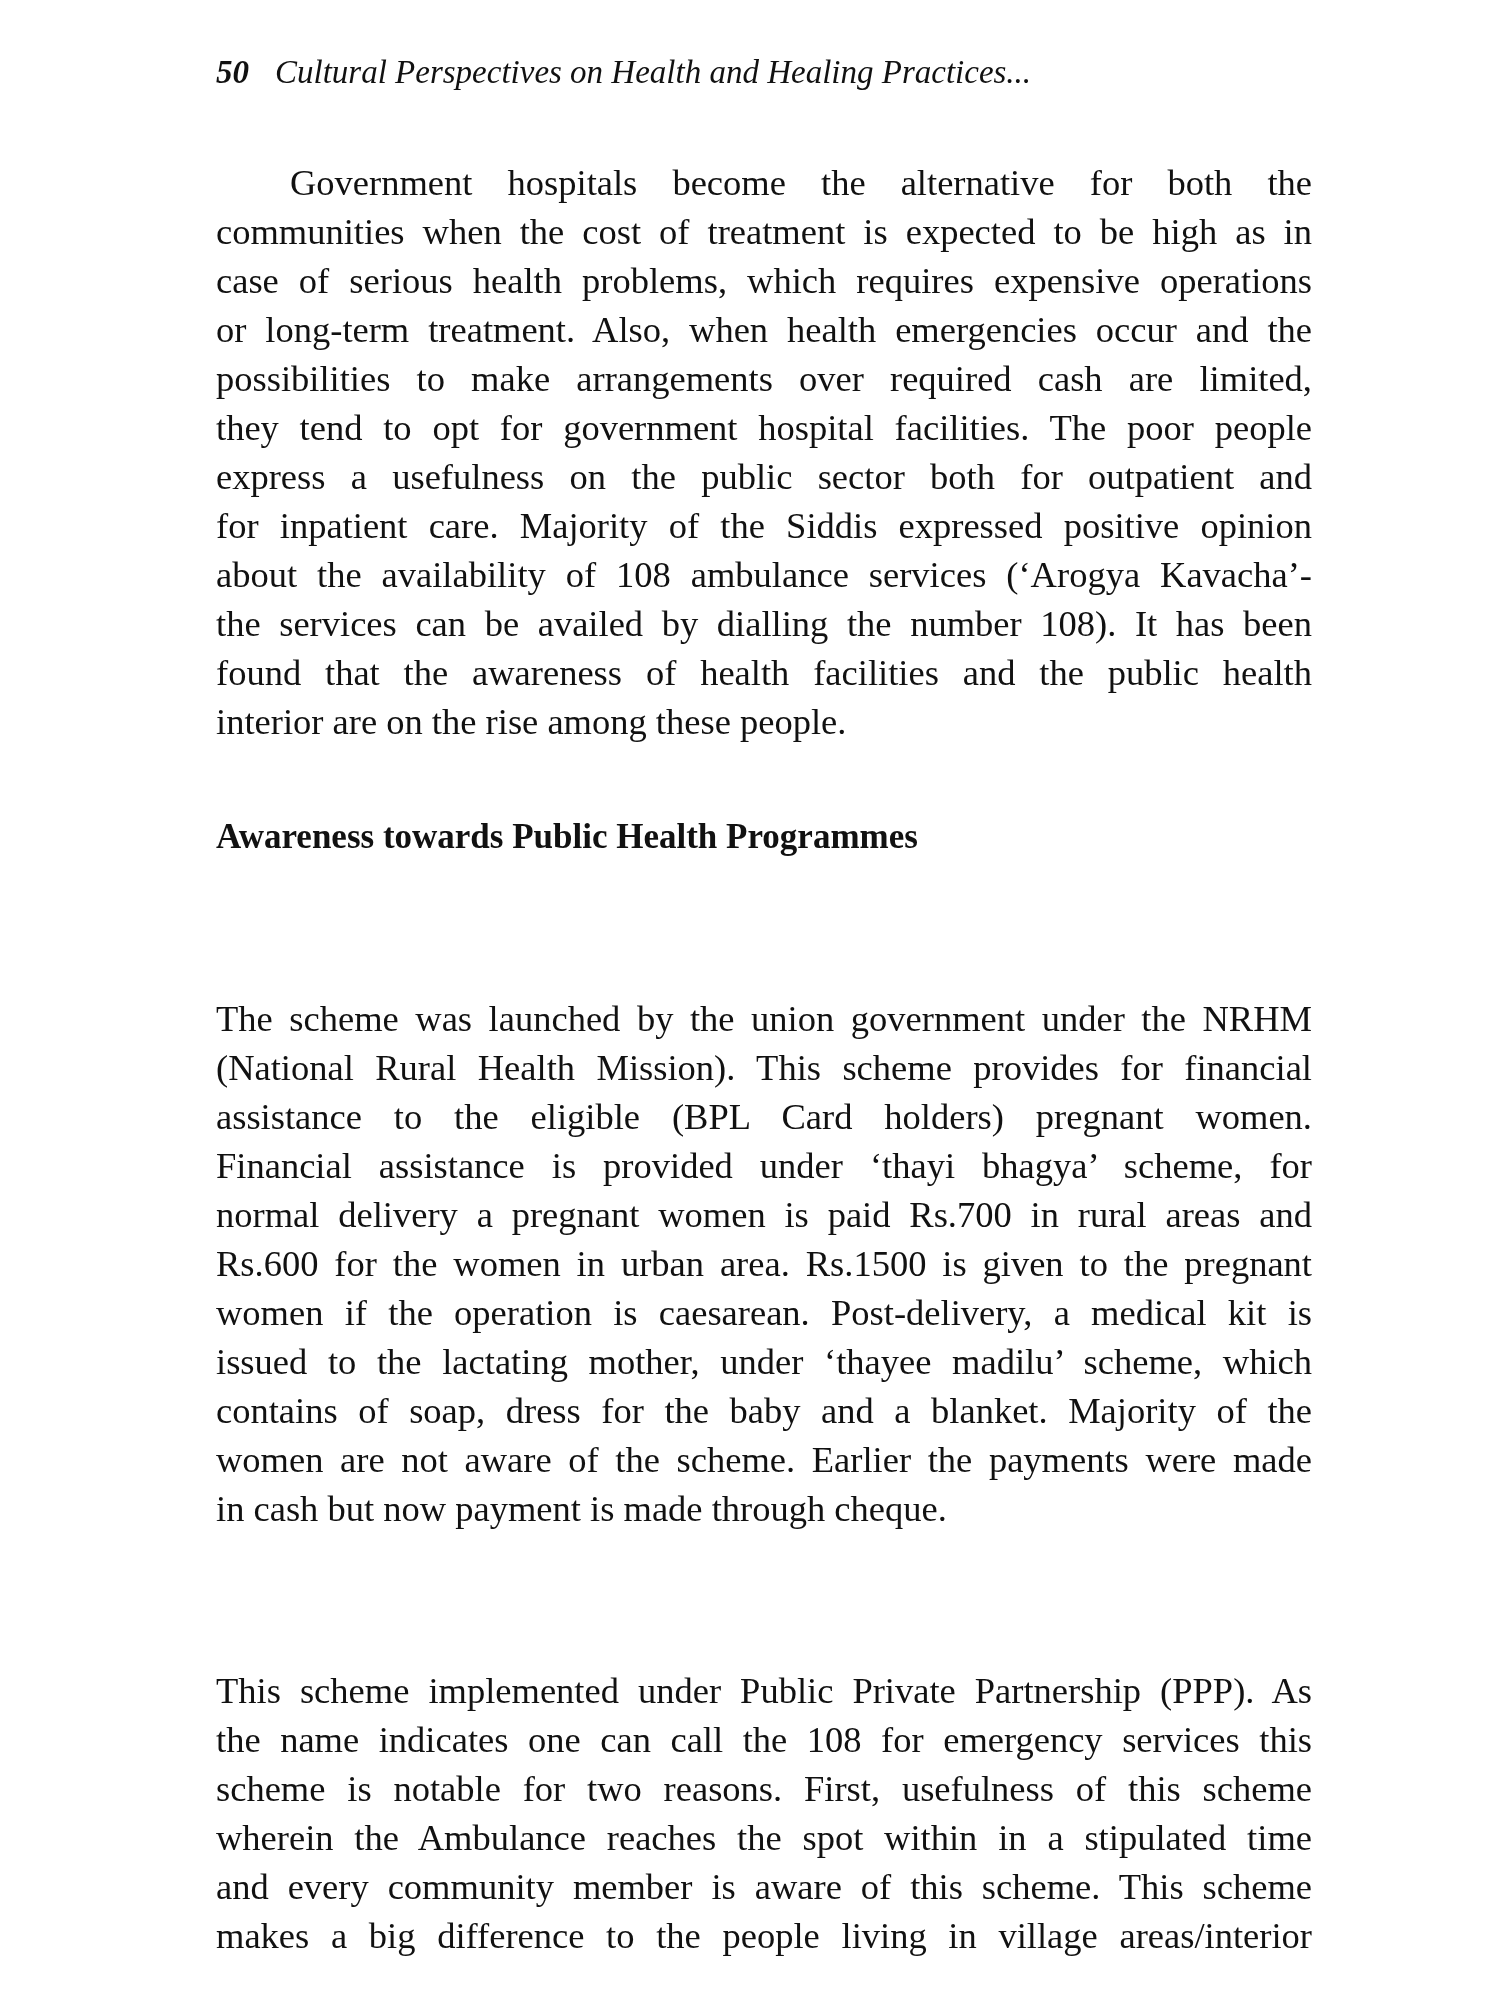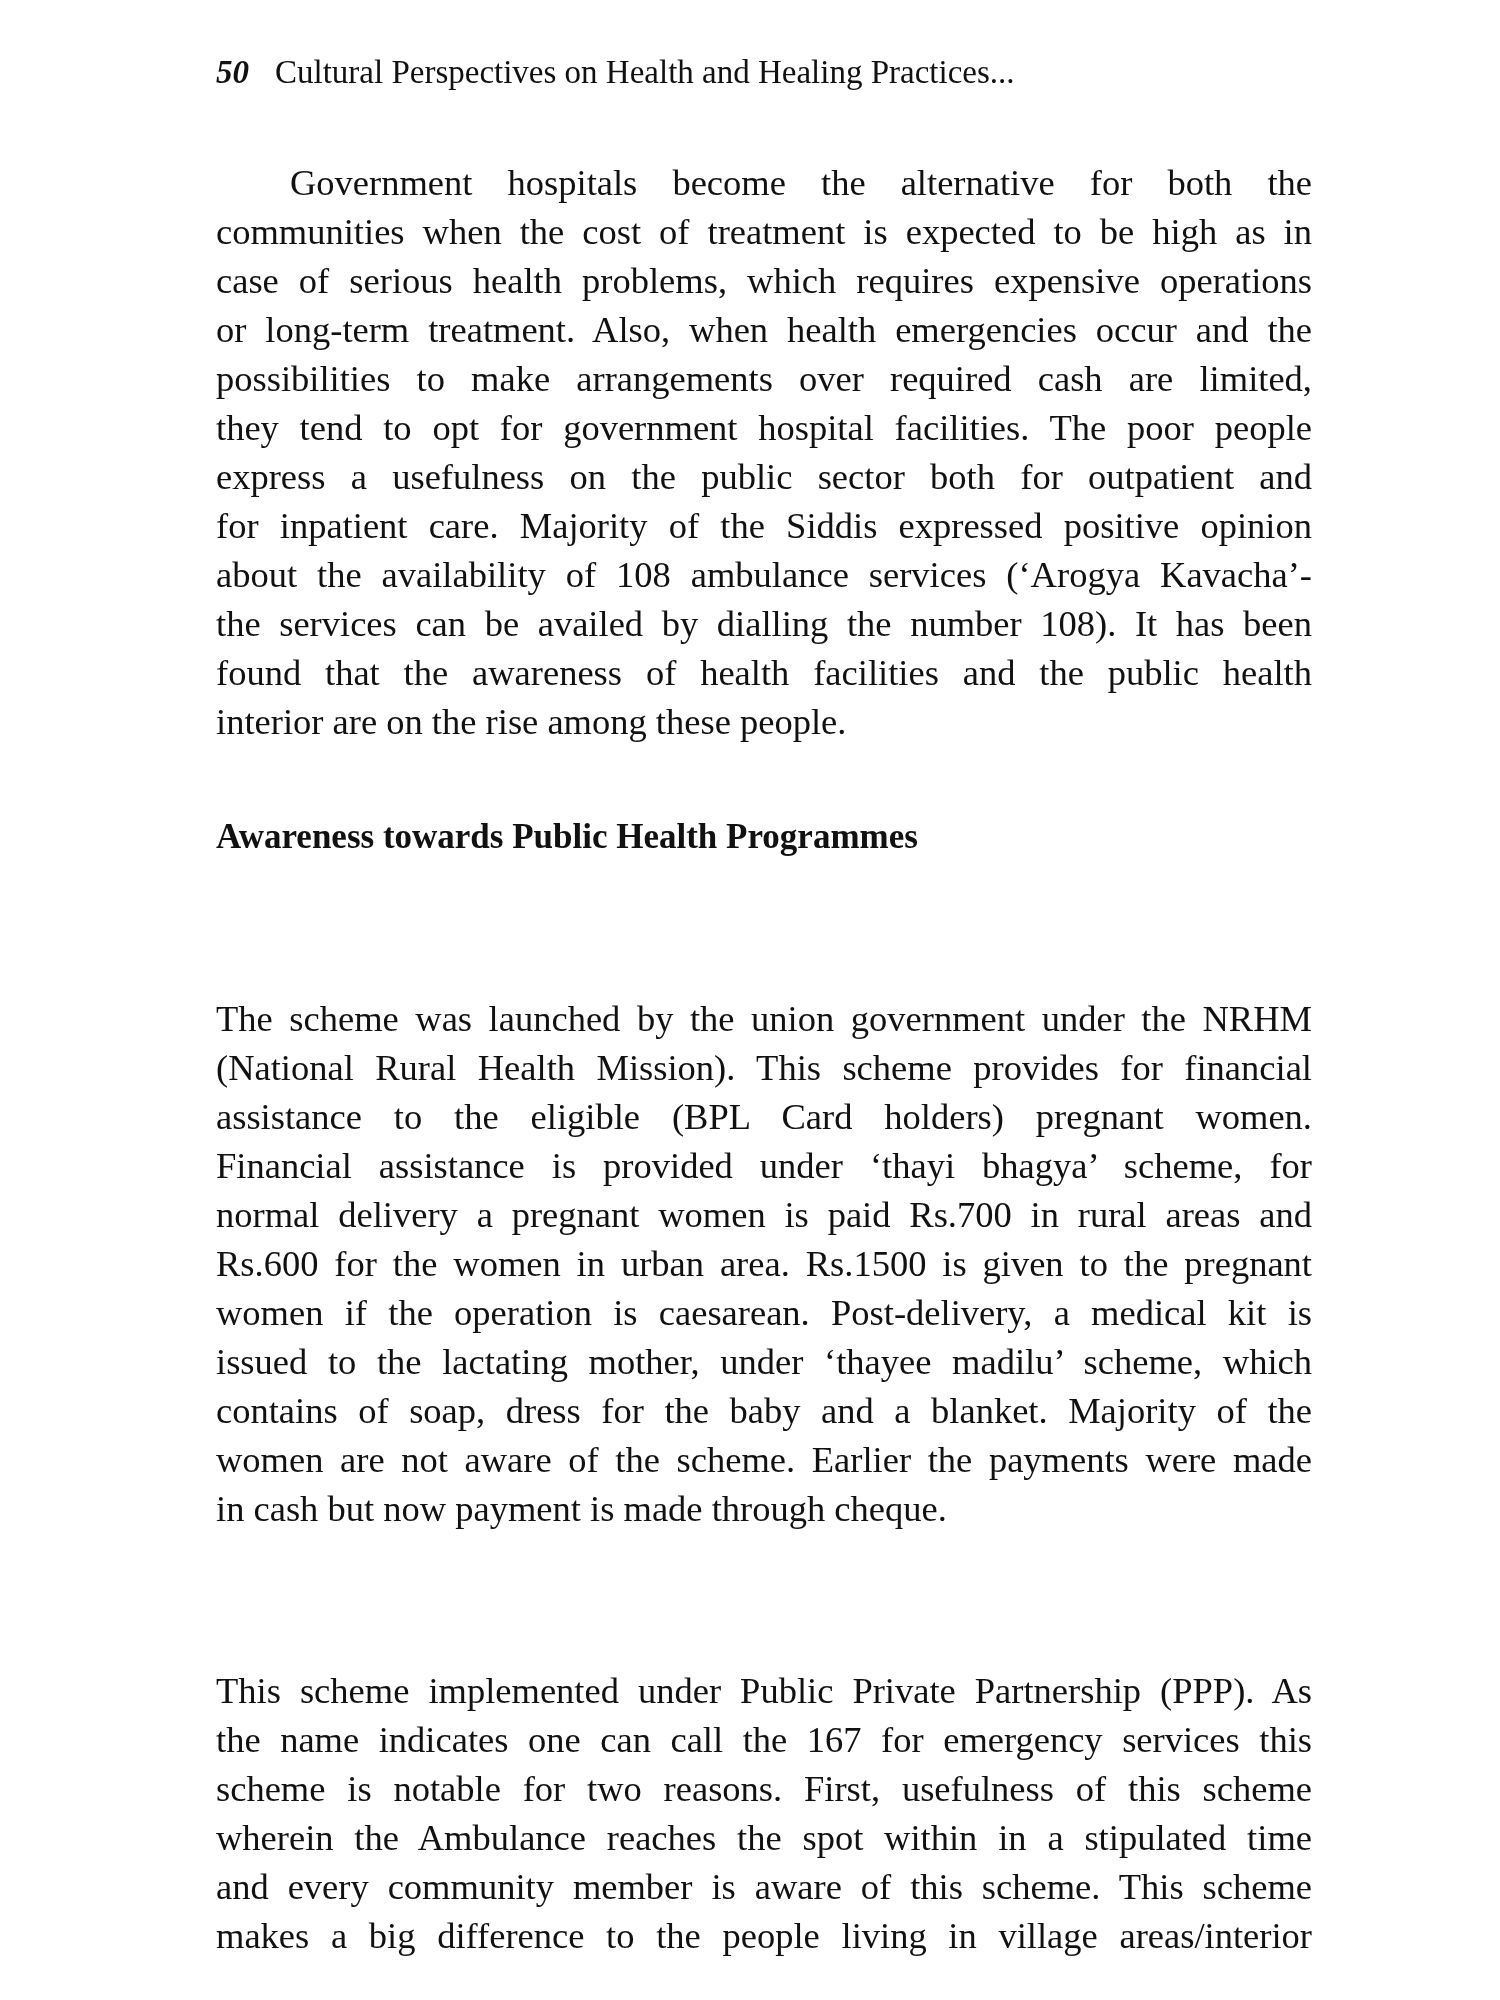--- a/index.html
+++ b/index.html
@@ -14,21 +14,21 @@
   }
   .running-head {
     position: absolute;
     left: 216px;
     top: 50px;
     font-size: 33px;
     line-height: 44px;
     white-space: nowrap;
   }
   .running-head .pg { font-weight: bold; margin-right: 26px; font-style: italic; }
-  .running-head .title { }
+  .running-head .title { font-style: italic; }
   .line {
     position: absolute;
     left: 216px;
     width: 1096px;
     height: 46px;
     font-size: 36.5px;
     line-height: 46px;
     white-space: nowrap;
     text-align: justify;
     text-align-last: justify;
@@ -90,20 +90,20 @@
     <div class="line" style="top:1290px">women if the operation is caesarean. Post-delivery, a medical kit is</div>
     <div class="line" style="top:1339px">issued to the lactating mother, under ‘thayee madilu’ scheme, which</div>
     <div class="line" style="top:1388px">contains of soap, dress for the baby and a blanket. Majority of the</div>
     <div class="line" style="top:1437px">women are not aware of the scheme. Earlier the payments were made</div>
     <div class="line last" style="top:1486px">in cash but now payment is made through cheque.</div>
   </div>
 
 
   <div>
     <div class="line" style="top:1668px">This scheme implemented under Public Private Partnership (PPP). As</div>
-    <div class="line" style="top:1717px">the name indicates one can call the 167 for emergency services this</div>
+    <div class="line" style="top:1717px">the name indicates one can call the 108 for emergency services this</div>
     <div class="line" style="top:1766px">scheme is notable for two reasons. First, usefulness of this scheme</div>
     <div class="line" style="top:1815px">wherein the Ambulance reaches the spot within in a stipulated time</div>
     <div class="line" style="top:1864px">and every community member is aware of this scheme. This scheme</div>
     <div class="line" style="top:1913px">makes a big difference to the people living in village areas/interior</div>
   </div>
 
 </div>
 
 </body></html>

